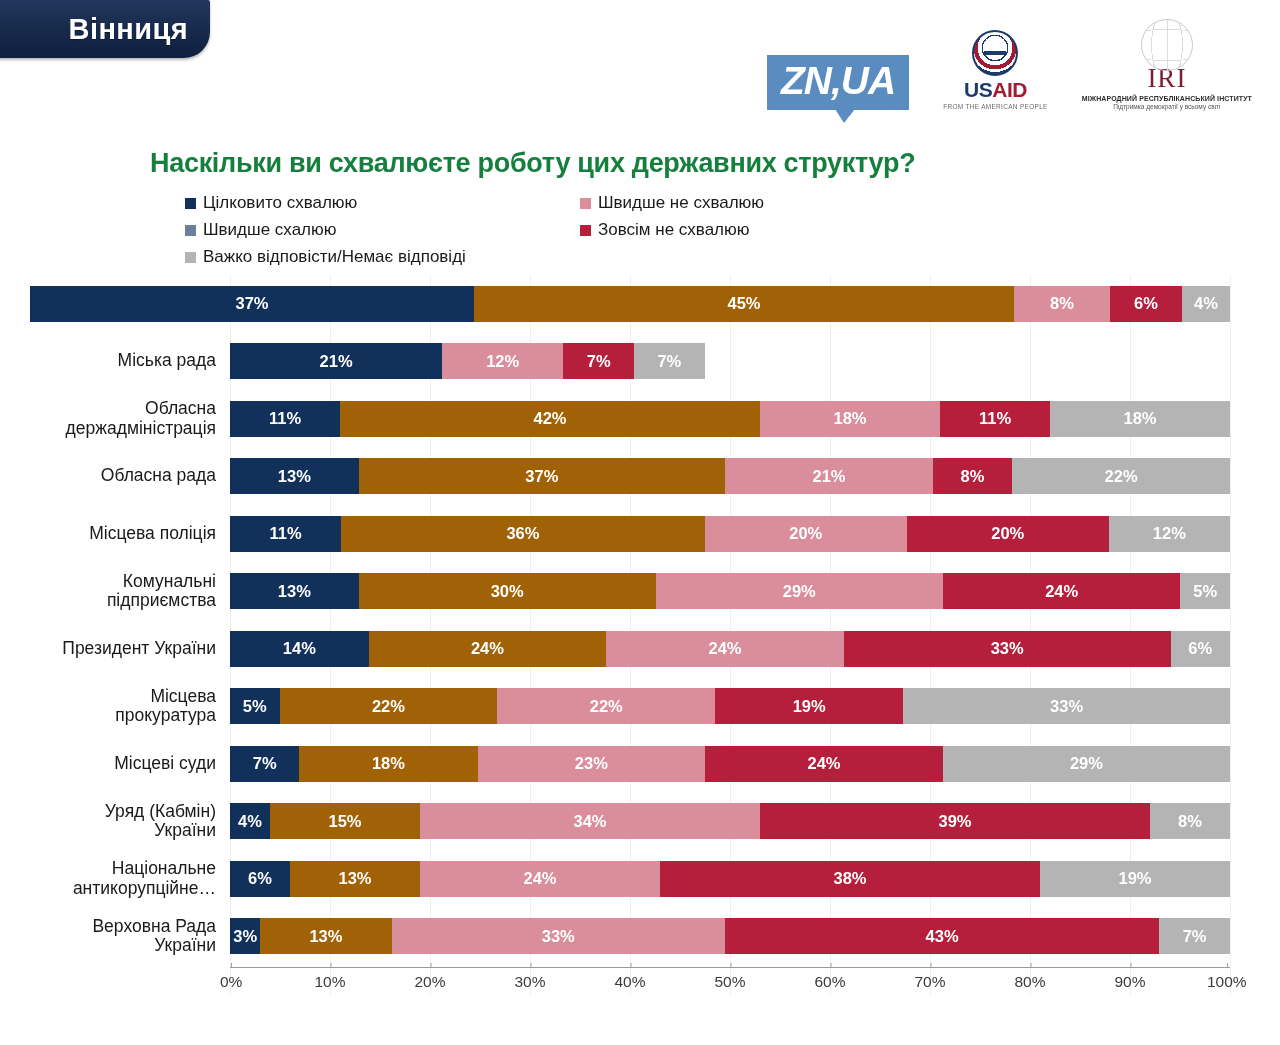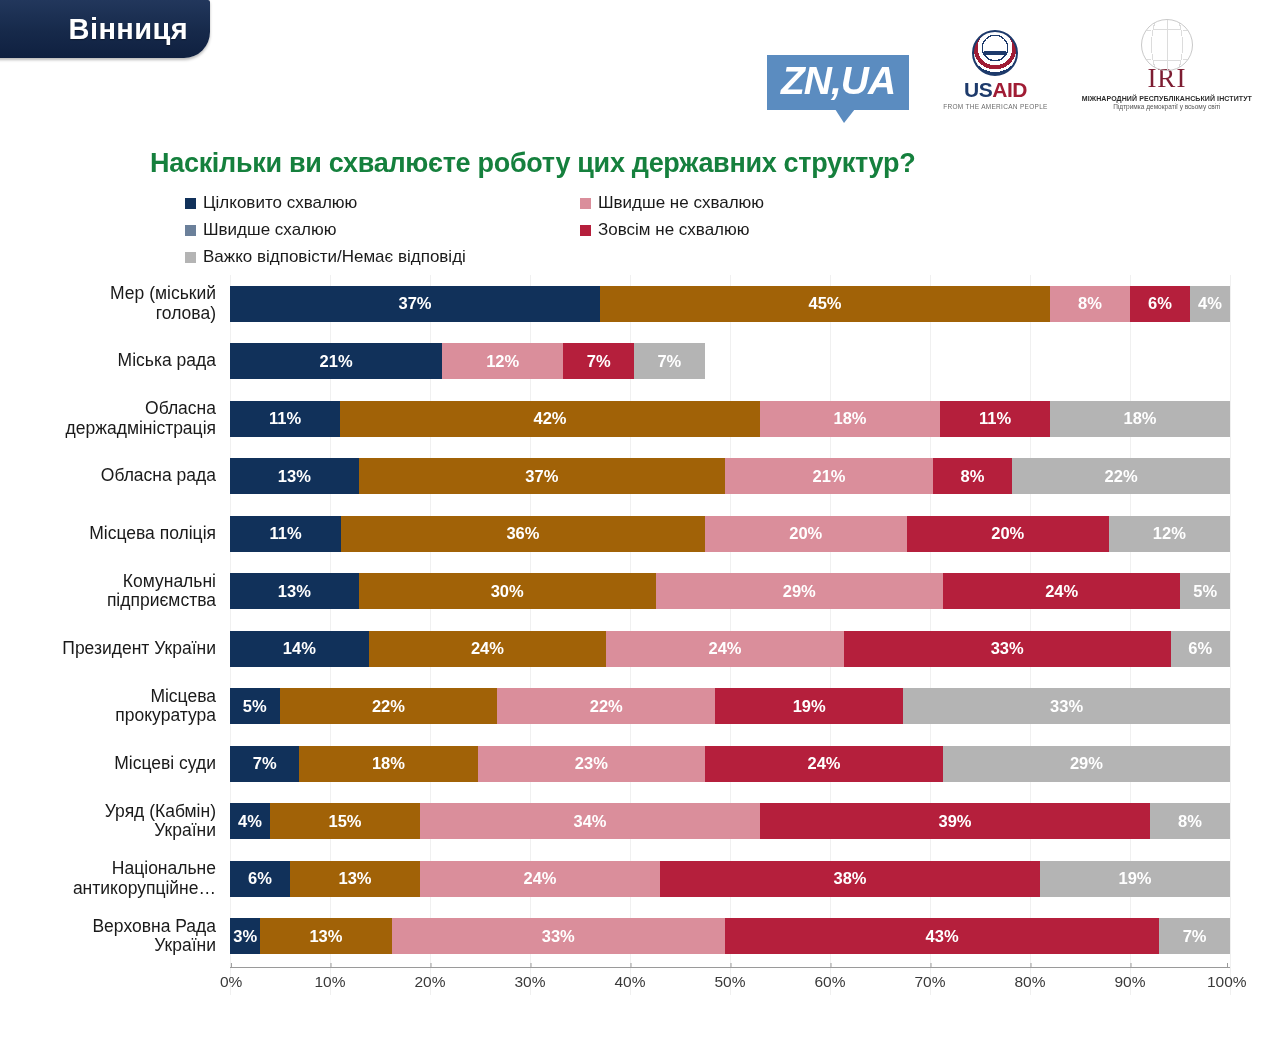--- a/index.html
+++ b/index.html
@@ -319,21 +319,20 @@
         <div class="grid-line" style="left: 40%;"></div>
         <div class="grid-line" style="left: 50%;"></div>
         <div class="grid-line" style="left: 60%;"></div>
         <div class="grid-line" style="left: 70%;"></div>
         <div class="grid-line" style="left: 80%;"></div>
         <div class="grid-line" style="left: 90%;"></div>
         <div class="grid-line" style="left: 100%;"></div>
       </div>
     <div class="rows" id="rows">
         <div class="row">
-          <div class="row-label"><span>Мер (міський</span><br><span>голова)</span></div>
           <div class="bar">
             <div class="seg s0" style="width: 37%;">37%</div>
             <div class="seg s1" style="width: 45%;">45%</div>
             <div class="seg s2" style="width: 8%;">8%</div>
             <div class="seg s3" style="width: 6%;">6%</div>
             <div class="seg s4" style="width: 4%;">4%</div>
           </div>
         </div>
         <div class="row">
           <div class="row-label"><span>Міська рада</span></div>

